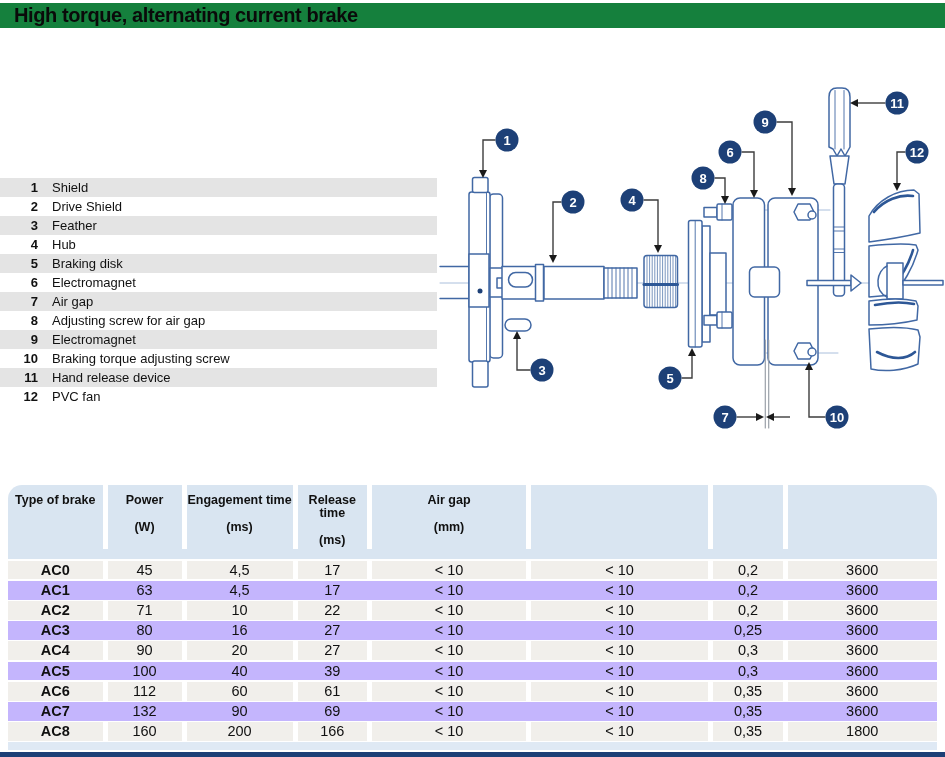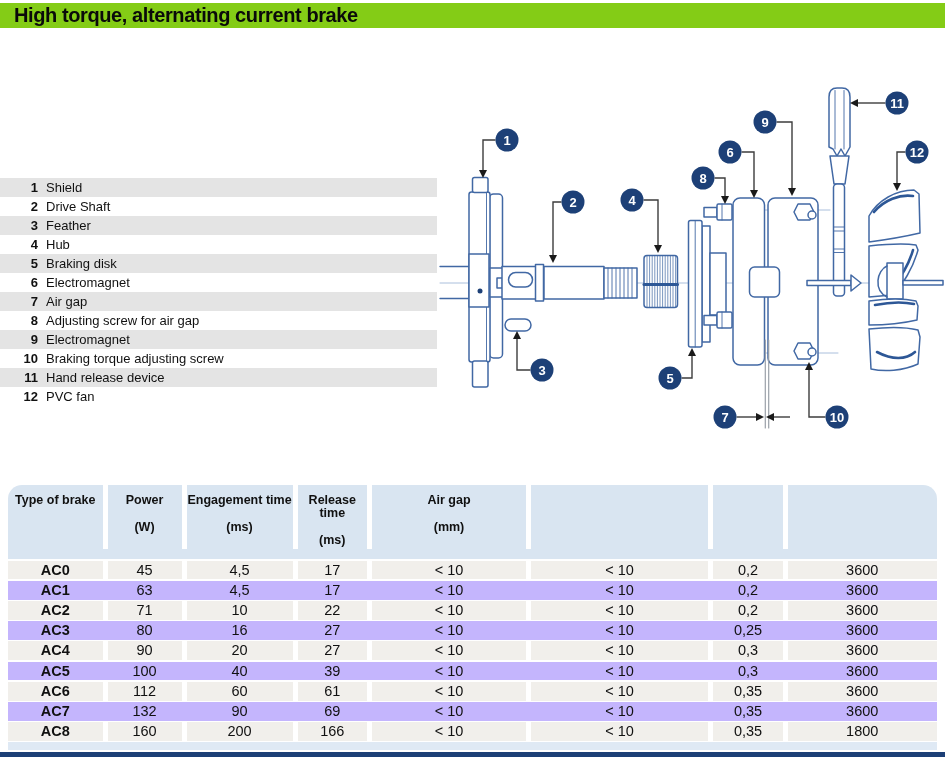--- a/index.html
+++ b/index.html
@@ -2,31 +2,31 @@
 <html><head>
 <meta charset="utf-8">
 <style>
   html,body{margin:0;padding:0;}
   body{
     width:945px;height:757px;position:relative;background:#ffffff;
     font-family:"Liberation Sans","DejaVu Sans",sans-serif;color:#111;
     overflow:hidden;
   }
   
-  .title-bar{position:absolute;left:0;top:3px;width:945px;height:25px;background:#84cc16;}
+  .title-bar{position:absolute;left:0;top:3px;width:945px;height:25px;background:#15803d;}
   .title-bar .title{
     position:absolute;left:14px;top:1px;font-size:20px;font-weight:bold;
     letter-spacing:-0.4px;color:#0a0a0a;white-space:nowrap;
   }
   
   .parts-list{position:absolute;left:0;top:178px;width:437px;}
   .pl-row{display:flex;height:19px;align-items:center;}
   .pl-row.gray{background:#e4e4e4;}
   .pl-num{width:38px;text-align:right;font-weight:bold;font-size:13px;}
-  .pl-label{margin-left:8px;font-size:13px;}
+  .pl-label{margin-left:14px;font-size:13px;}
   
   .diagram{position:absolute;left:430px;top:60px;width:515px;height:402px;}
   
   .data-table{
     position:absolute;left:8px;top:485px;width:929px;height:336px;
     background:#ffffff;border-radius:14px;overflow:hidden;
   }
   .t-header{position:relative;height:74px;background:#d9e5f1;}
   .t-grid{display:grid;grid-template-columns:94.5px 74px 106px 69.5px 154px 177px 70px 148.5px;column-gap:5px;}
   .th-cell{padding-top:9px;text-align:center;}
@@ -51,21 +51,21 @@
   <span class="title">High torque, alternating current brake</span>
 </div>
 
 <div class="parts-list" id="parts-list">
     <div class="pl-row gray">
       <span class="pl-num">1</span>
       <span class="pl-label">Shield</span>
     </div>
     <div class="pl-row">
       <span class="pl-num">2</span>
-      <span class="pl-label">Drive Shaft</span>
+      <span class="pl-label">Drive Shield</span>
     </div>
     <div class="pl-row gray">
       <span class="pl-num">3</span>
       <span class="pl-label">Feather</span>
     </div>
     <div class="pl-row">
       <span class="pl-num">4</span>
       <span class="pl-label">Hub</span>
     </div>
     <div class="pl-row gray">

